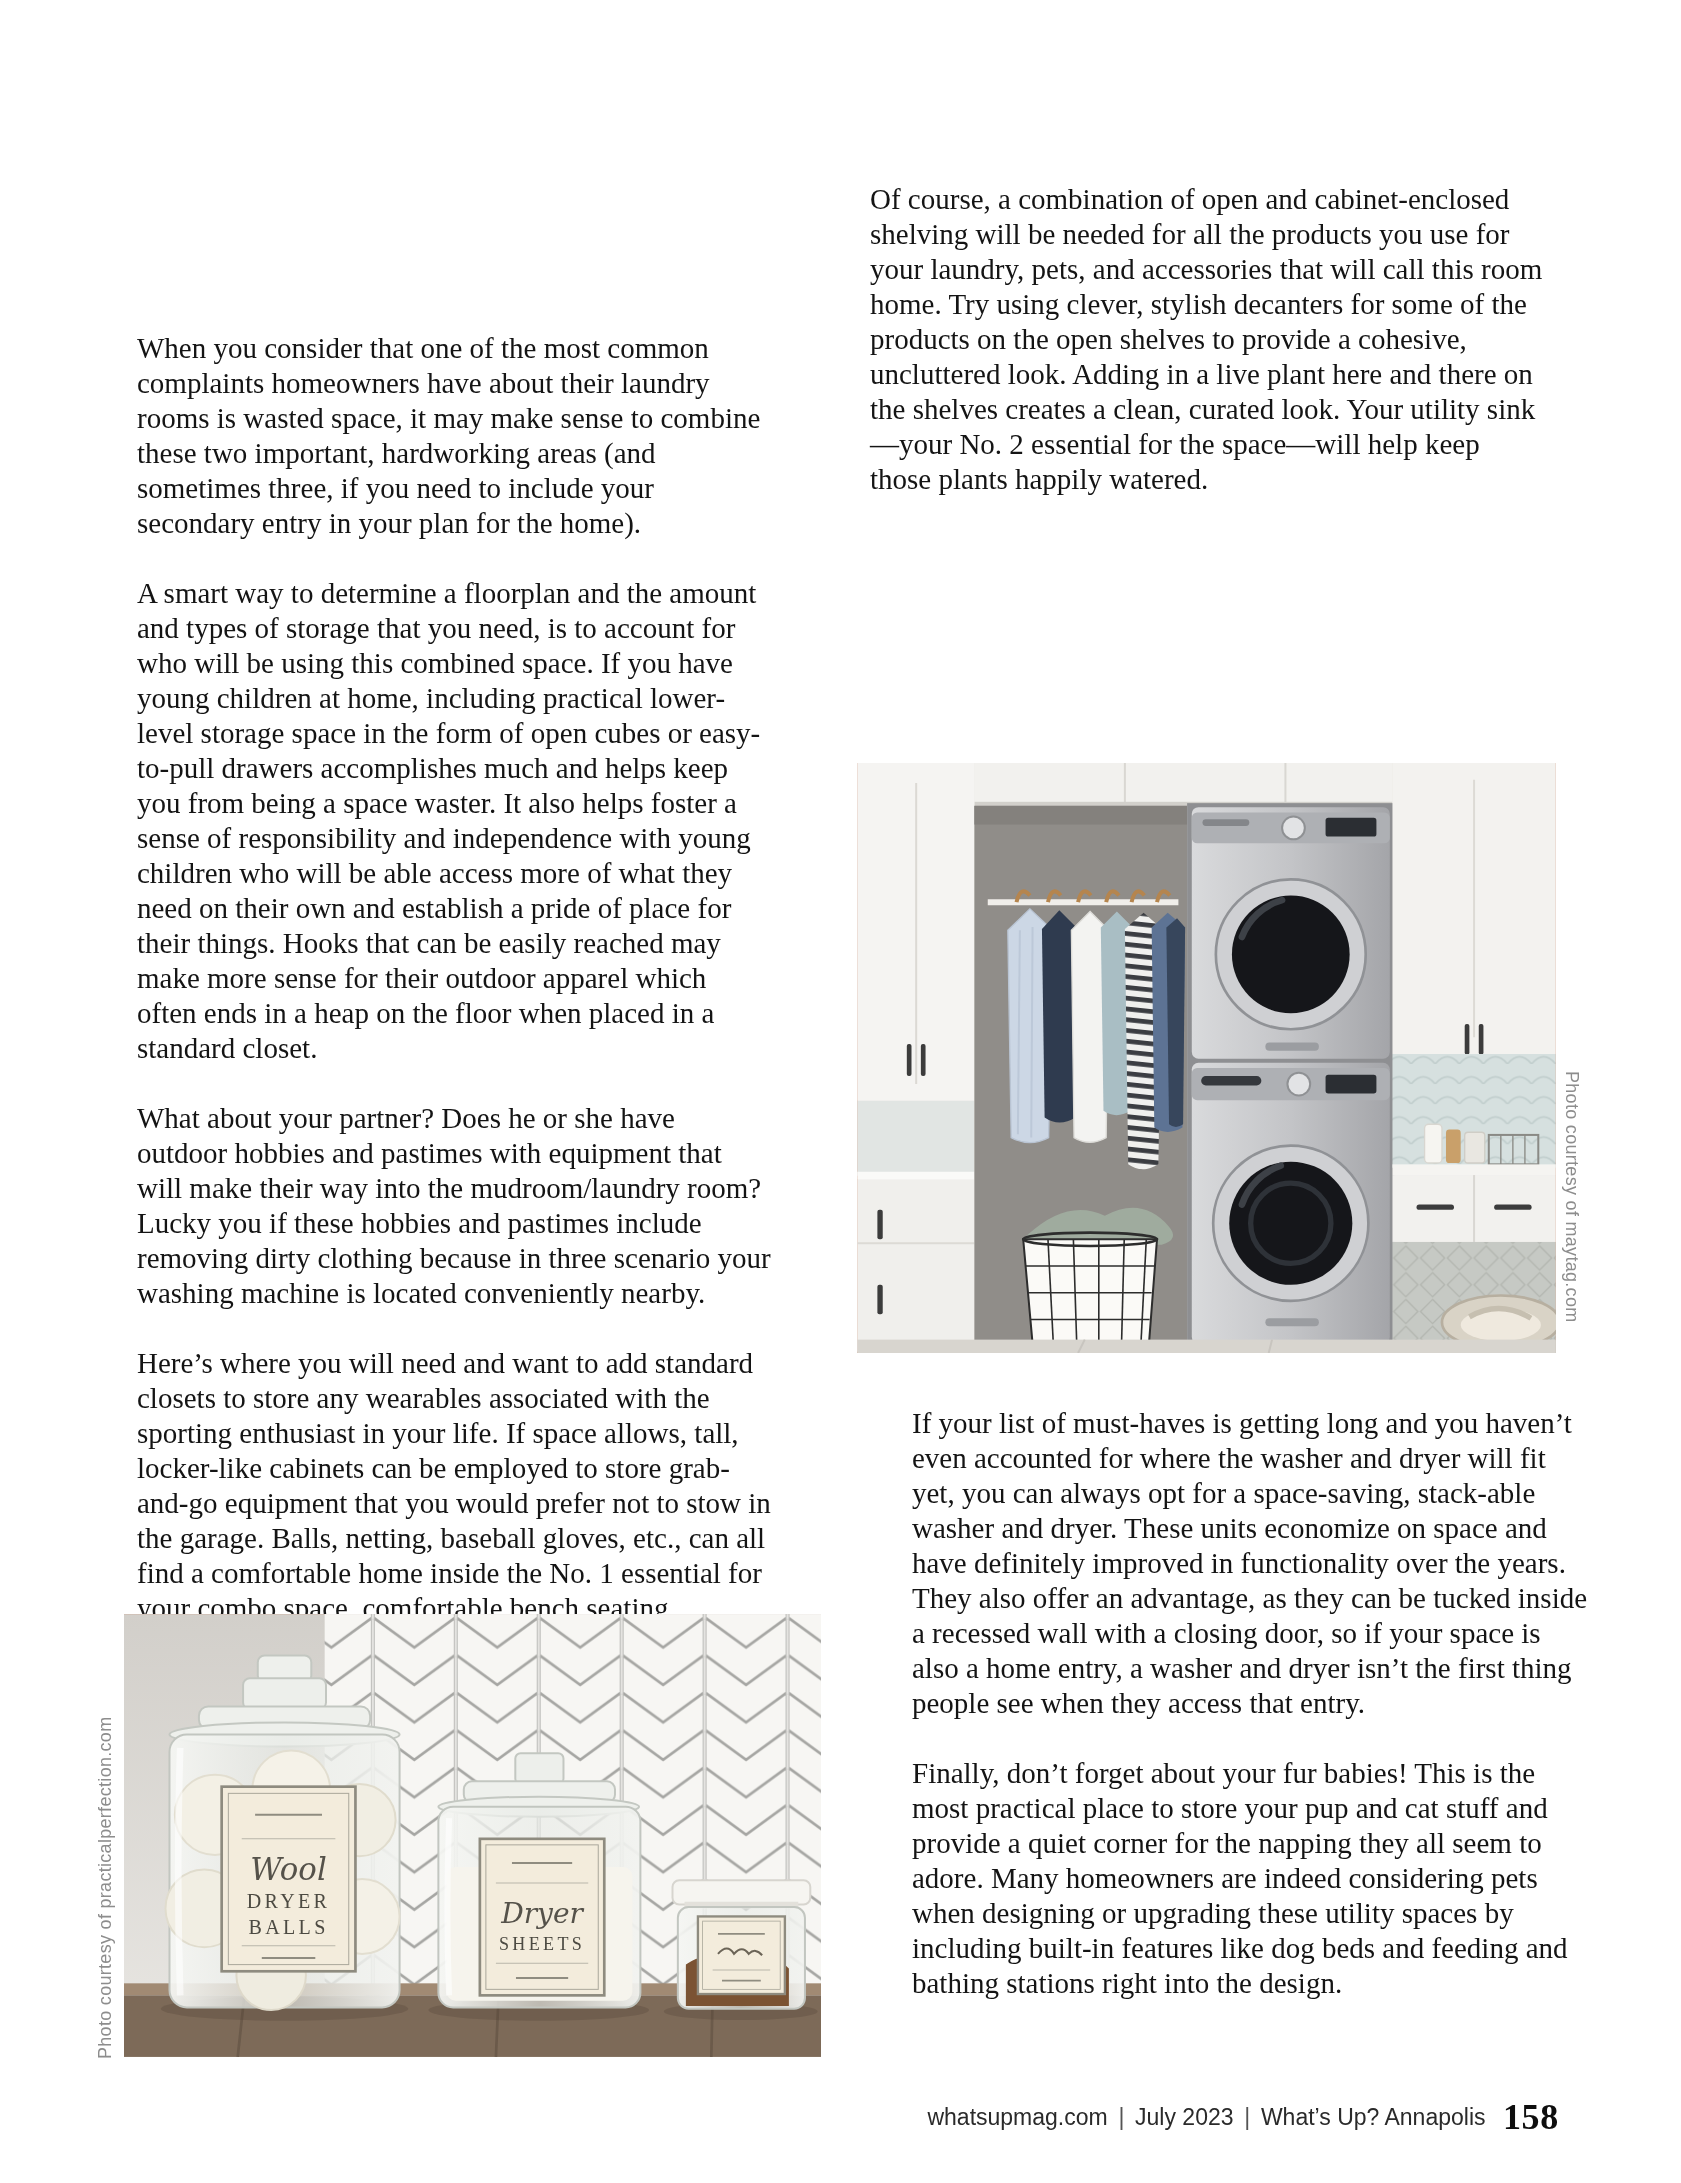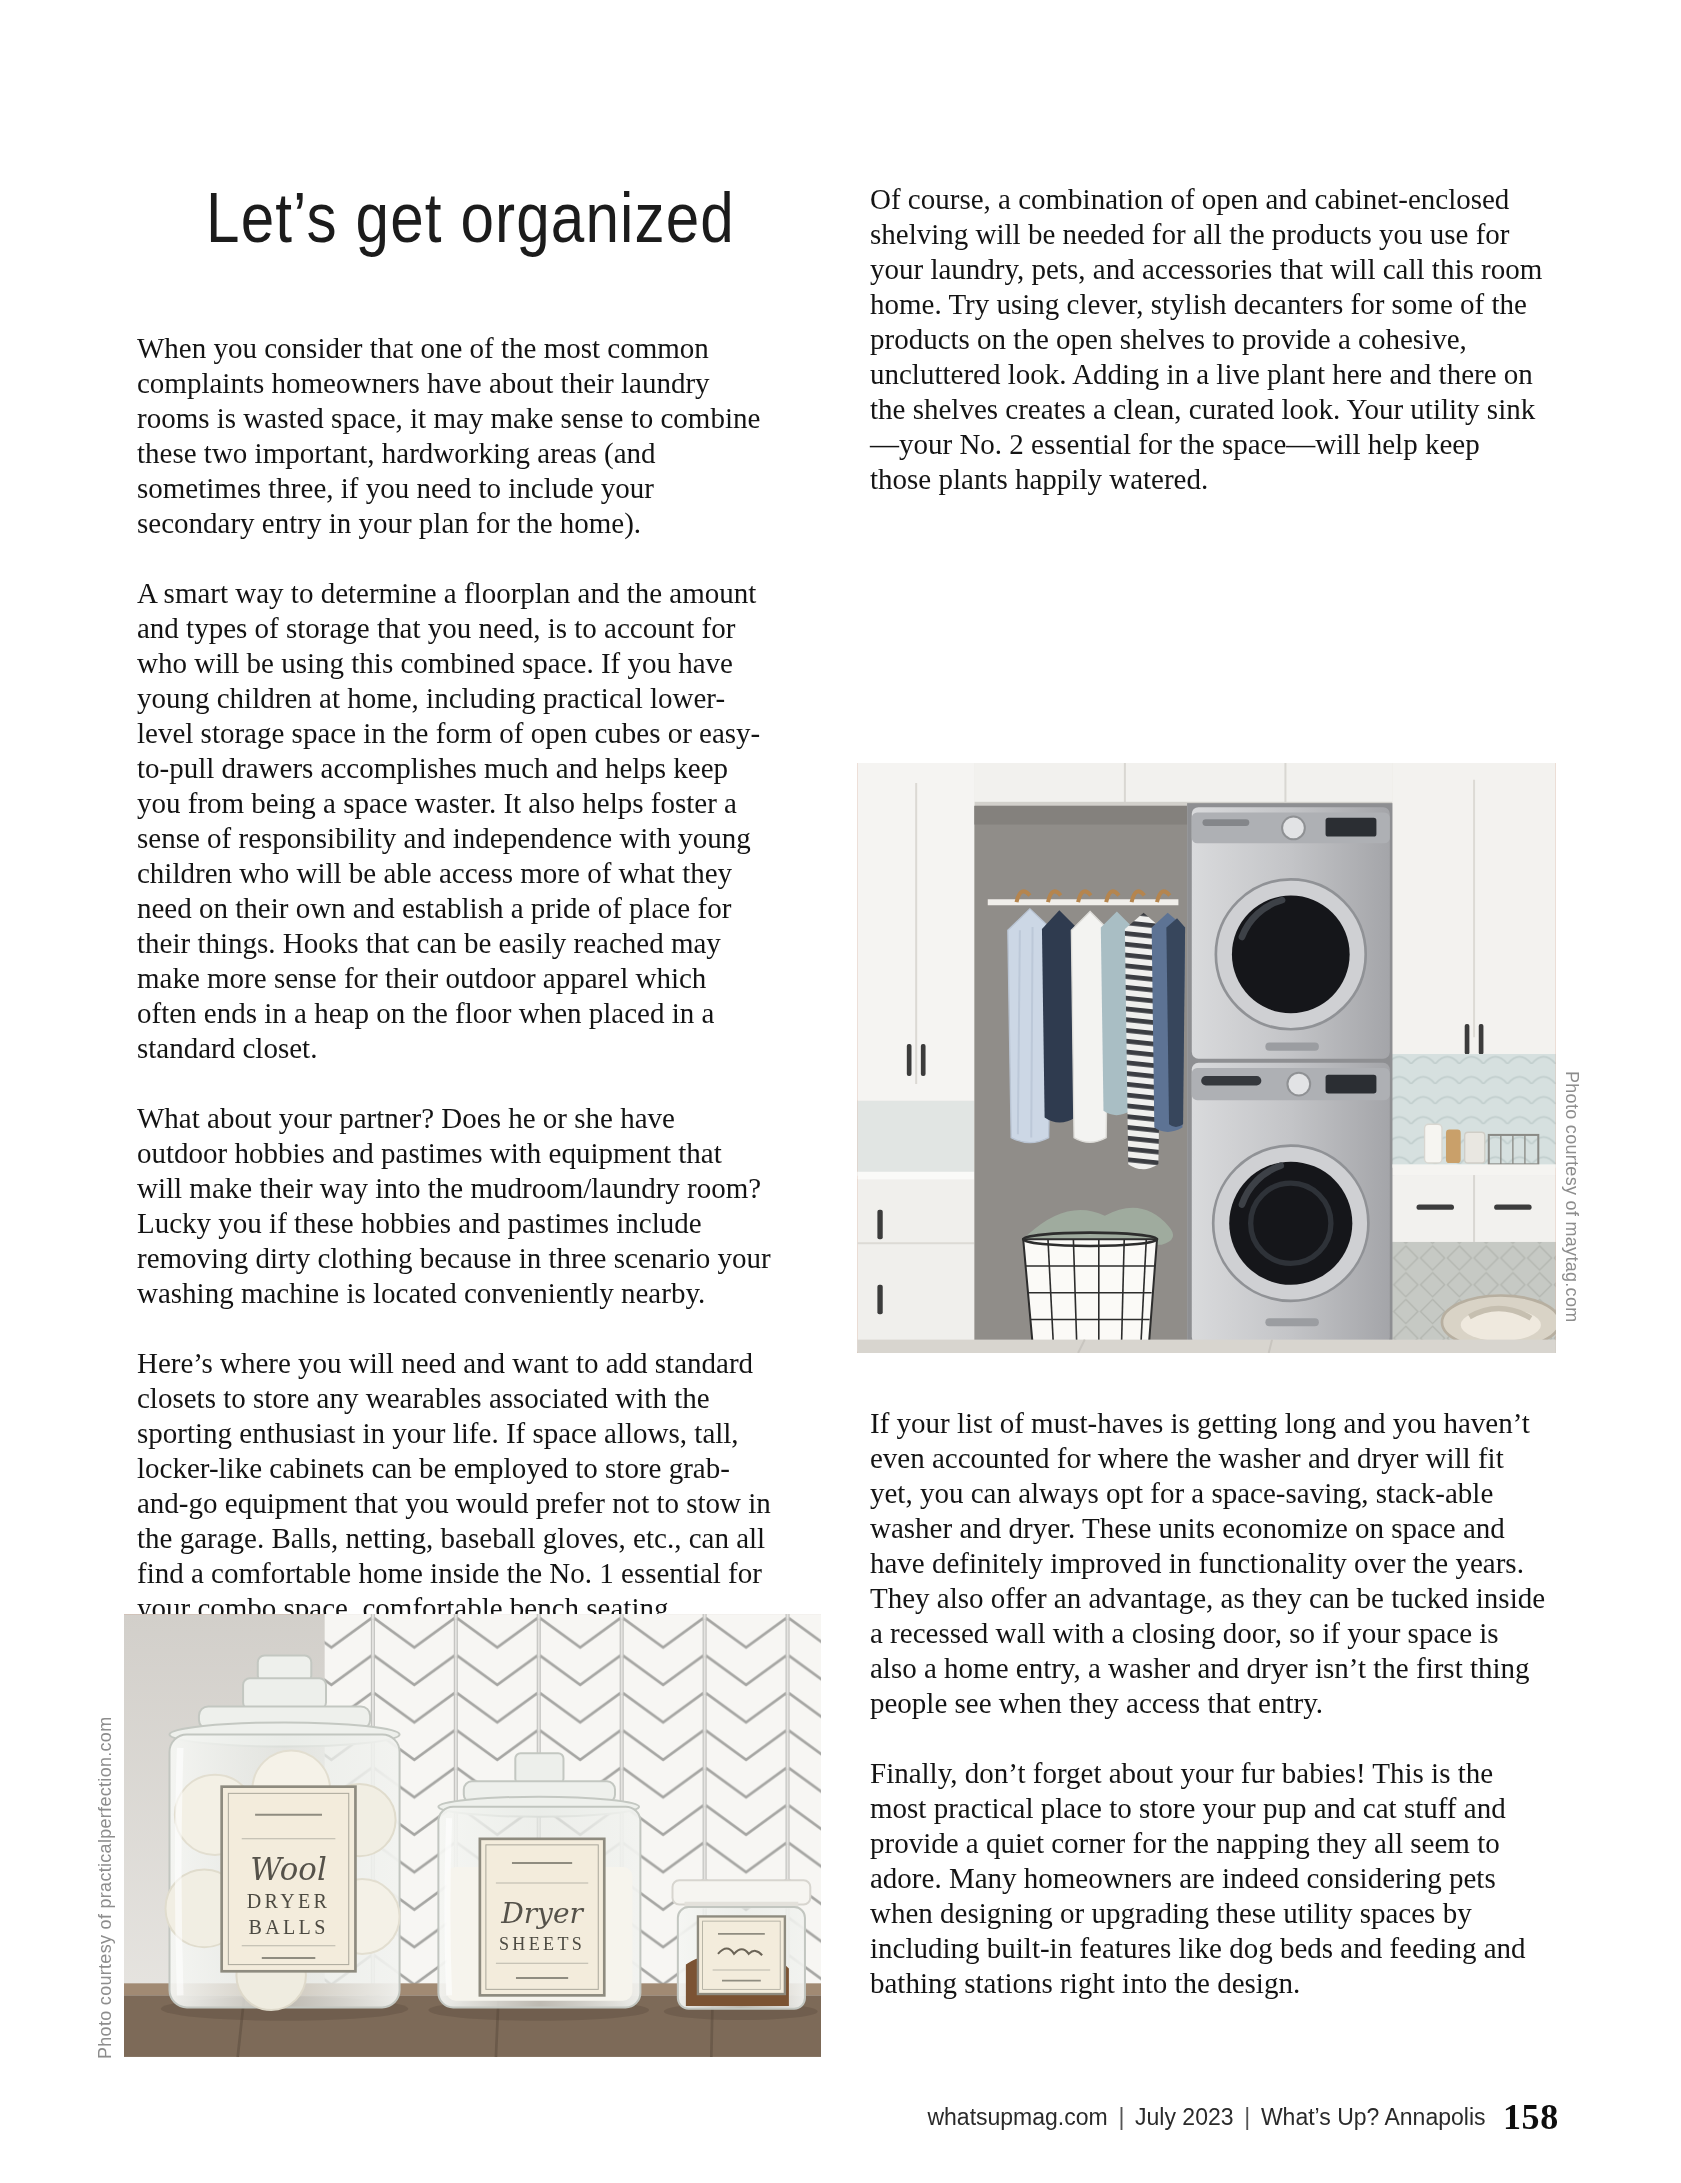--- a/index.html
+++ b/index.html
@@ -11,21 +11,21 @@
     position:absolute; left:153px; top:182px; width:635px;
     text-align:center; font-family:"Liberation Sans", sans-serif;
     font-weight:300; font-size:70px; color:#1c1c1c; line-height:1.05;
   }
   .title .squeeze{display:inline-block; transform:scaleX(0.86); transform-origin:center; letter-spacing:1.3px;}
   .col{position:absolute; font-size:29px; line-height:35px; color:#141414; text-align:left;}
   .col p{margin:0 0 35px 0; padding:0;}
   .col p:last-child{margin-bottom:0;}
   .left-col{left:137px; top:331px; width:635px;}
   .right-col-top{left:870px; top:182px; width:676px;}
-  .right-col-bottom{left:870px; top:1406px; width:676px;}
+  .right-col-bottom{left:912px; top:1406px; width:676px;}
   .photo{position:absolute; overflow:hidden; background:#c2410c;}
   .photo svg{display:block;}
   .laundry-photo{left:857px; top:763px; width:699px; height:590px;}
   .jars-photo{left:124px; top:1614px; width:697px; height:443px;}
   .credit{
     position:absolute; font-family:"Liberation Sans", sans-serif;
     font-size:18px; color:#8d8d8d; letter-spacing:0.3px; white-space:nowrap;
   }
   .credit-right{left:1561px; top:1071px; height:284px; writing-mode:vertical-rl;}
   .credit-left{left:95px; top:1673px; height:386px; writing-mode:vertical-rl; transform:rotate(180deg);}
@@ -40,23 +40,20 @@
     font-size:36px; color:#0e0e0e; margin-left:17.4px; letter-spacing:0.7px;
   }
   .svg-label-script{font-family:"DejaVu Serif", serif; font-style:italic;}
   .svg-label-caps{font-family:"Liberation Serif", serif;}
 </style>
 </head>
 <body>
 
 <div class="page">
 
-  <div class="title">
-    <span class="squeeze">Let’s get organized</span>
-  </div>
 
   <div class="col left-col">
     <p>When you consider that one of the most common complaints homeowners have about their laundry rooms is wasted space, it may make sense to combine these two important, hardworking areas (and sometimes three, if you need to include your secondary entry in your plan for the home).</p>
     <p>A smart way to determine a floorplan and the amount and types of storage that you need, is to account for who will be using this combined space. If you have young children at home, including practical lower-level storage space in the form of open cubes or easy-to-pull drawers accomplishes much and helps keep you from being a space waster. It also helps foster a sense of responsibility and independence with young children who will be able access more of what they need on their own and establish a pride of place for their things. Hooks that can be easily reached may make more sense for their outdoor apparel which often ends in a heap on the floor when placed in a standard closet.</p>
     <p>What about your partner? Does he or she have outdoor hobbies and pastimes with equipment that will make their way into the mudroom/laundry room? Lucky you if these hobbies and pastimes include removing dirty clothing because in three scenario your washing machine is located conveniently nearby.</p>
     <p>Here’s where you will need and want to add standard closets to store any wearables associated with the sporting enthusiast in your life.  If space allows, tall, locker-like cabinets can be employed to store grab-and-go equipment that you would prefer not to stow in the garage. Balls, netting, baseball gloves, etc., can all find a comfortable home inside the No. 1 essential for your combo space, comfortable bench seating.</p>
   </div>
 
   <div class="col right-col-top">
     <p>Of course, a combination of open and cabinet-enclosed shelving will be needed for all the products you use for your laundry, pets, and accessories that will call this room home. Try using clever, stylish decanters for some of the products on the open shelves to provide a cohesive, uncluttered look. Adding in a live plant here and there on the shelves creates a clean, curated look. Your utility sink—your No. 2 essential for the space—will help keep those plants happily watered.</p>

